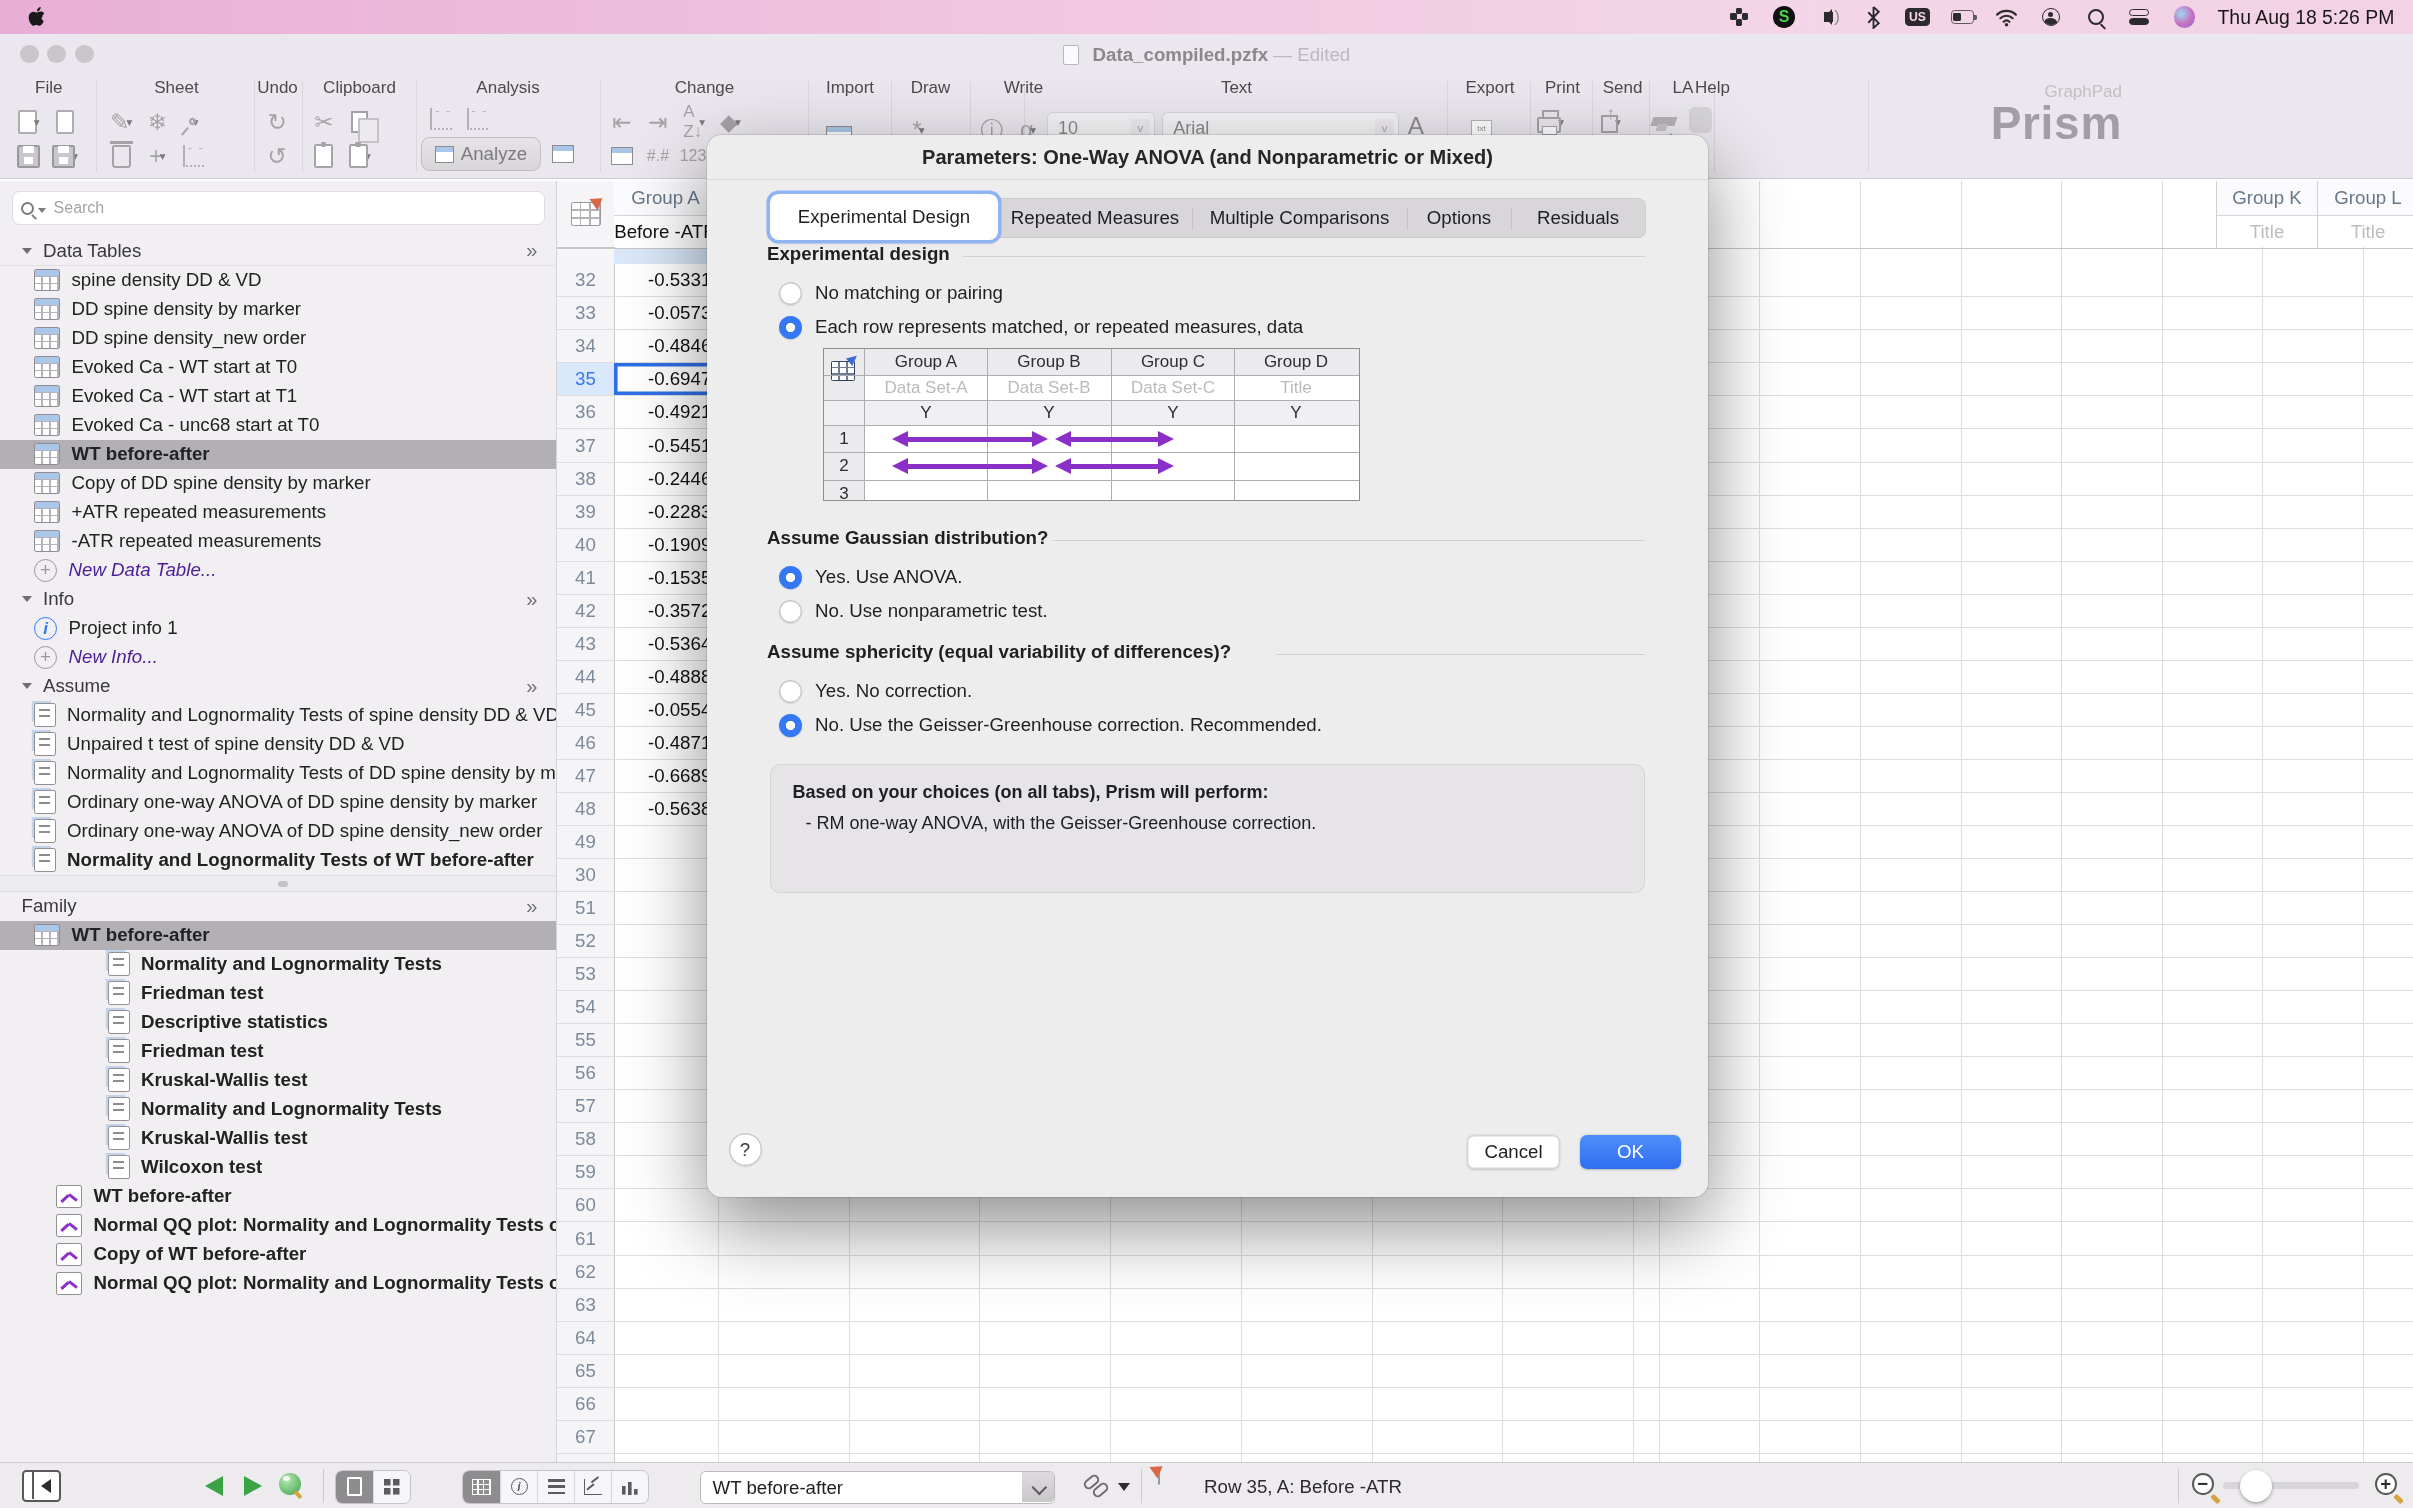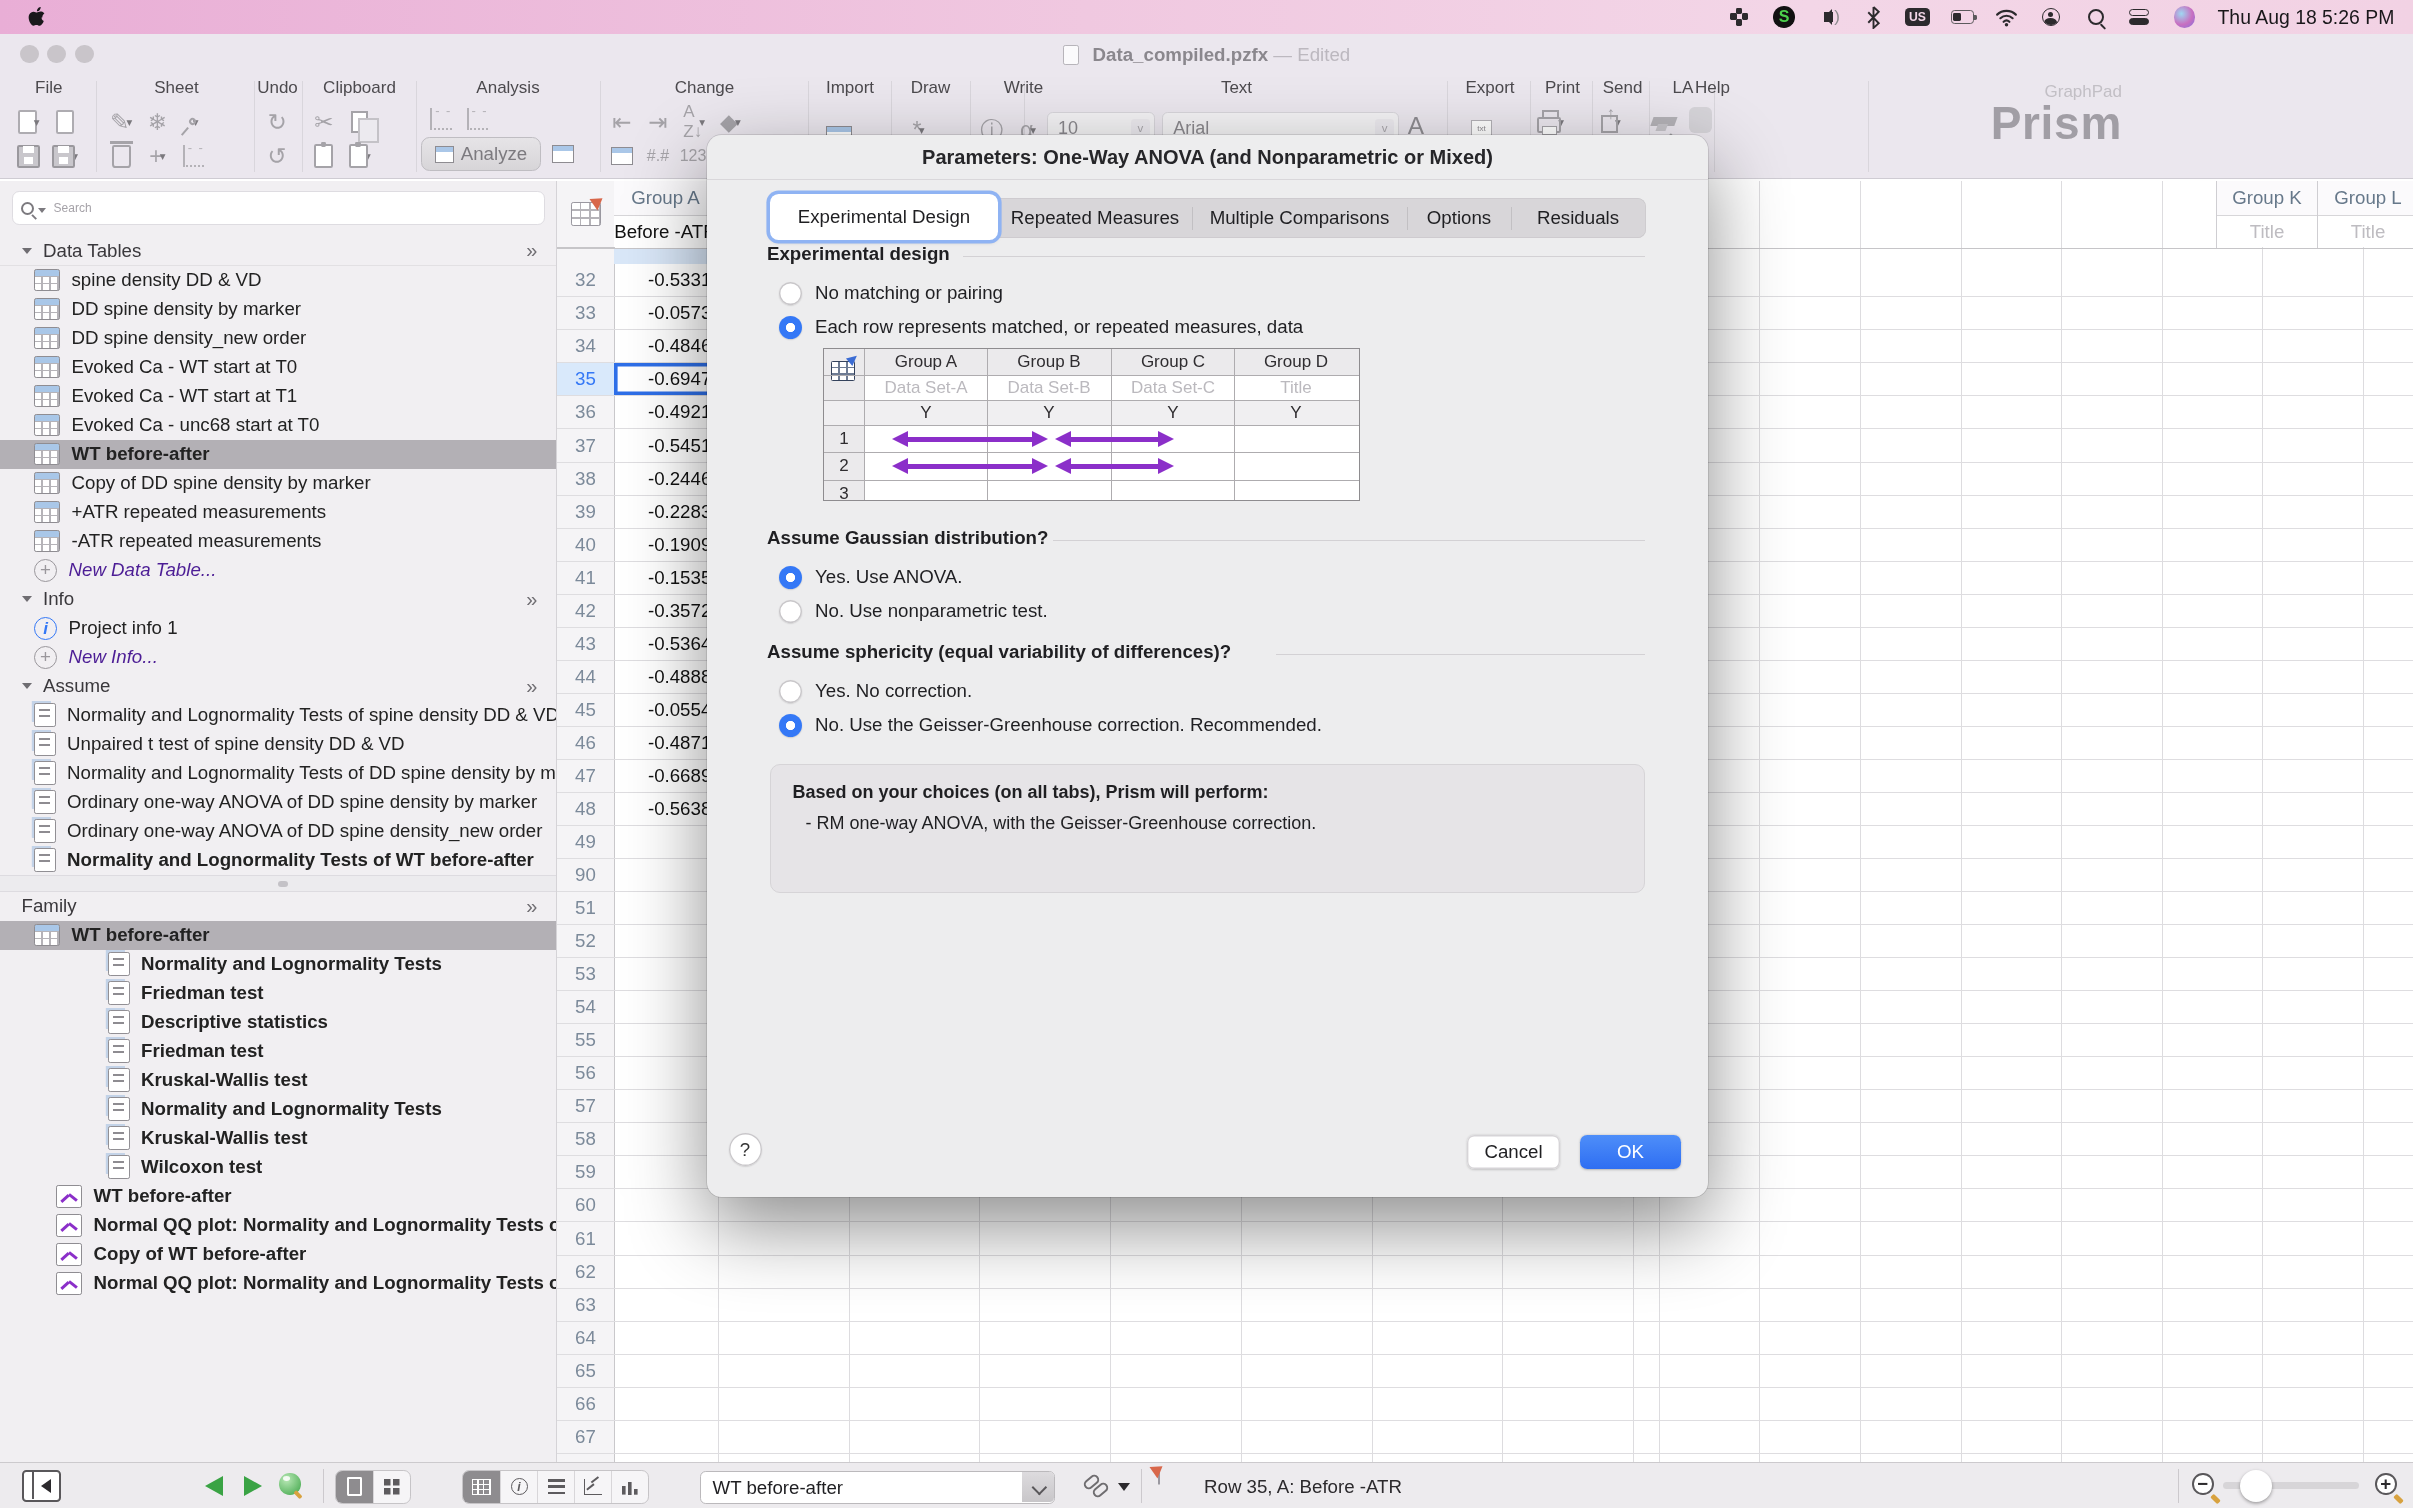--- a/index.html
+++ b/index.html
@@ -91,21 +91,21 @@
   #brand .gp { font-size:17px; font-weight:700; color:#b0adb3; }
   #brand .gp span { font-weight:400; color:#c2bfc5; }
   #brand .pr { font-size:46px; font-weight:600; letter-spacing:0.7px; line-height:43px; color:#a19ea5; }
 
   
   #sidebar { position:absolute; left:0; top:181px; width:557px; height:1281px; background:#f1eff2; border-right:1.4px solid #d5d3d7; z-index:8; overflow:hidden; }
   #search-wrap { margin:10px 11.5px 11.5px 11.5px; height:34px; background:#fff; border:1.4px solid #dedce1; border-radius:7.2px; display:flex; align-items:center; padding:0 8.6px; }
   #search-wrap .mag2 { width:13px; height:13px; border:2.2px solid #7c7a7f; border-radius:50%; position:relative; margin-right:2.9px; }
   #search-wrap .mag2::after { content:''; position:absolute; width:2.2px; height:5.7px; background:#7c7a7f; left:10px; top:10px; transform:rotate(-45deg); }
   #search-wrap .scaret { width:0; height:0; border-left:4.3px solid transparent; border-right:4.3px solid transparent; border-top:5px solid #7c7a7f; margin:4.3px 7.2px 0 1.4px; }
-  #search-input { border:none; outline:none; flex:1; font-size:12px; color:#333; background:transparent; font-family:inherit; }
+  #search-input { border:none; outline:none; flex:1; font-size:16px; color:#333; background:transparent; font-family:inherit; }
   #search-input::placeholder { color:#a5a2a8; }
   .shead { height:29px; display:flex; align-items:center; font-size:18.7px; color:#3a383c; padding:0 18.7px 0 21.5px; position:relative; }
   .shead .hcaret { width:0; height:0; border-left:5.7px solid transparent; border-right:5.7px solid transparent; border-top:6.5px solid #6f6d72; margin-right:11.5px; }
   .shead .more { margin-left:auto; color:#6f6d72; font-size:20px; }
   .shead.lined { border-bottom:1.4px solid #e2e0e3; }
   .srow { height:29px; display:flex; align-items:center; padding-left:34px; font-size:18.7px; color:#222; white-space:nowrap; overflow:hidden; }
   .srow.b { font-weight:700; }
   .srow.i .stx { font-style:italic; color:#4c1d95; }
   .srow.sel { background:#b3b0b5; }
   .srow.c1 { padding-left:108px; }
@@ -640,21 +640,21 @@
           <span class="num">48</span>
           <span class="val">-0.5638</span>
         </div>
 
         <div class="trowi stride" style="top: 645px;">
           <span class="num">49</span>
           <span class="val"></span>
         </div>
 
         <div class="trowi stride" style="top: 678px;">
-          <span class="num">90</span>
+          <span class="num">30</span>
           <span class="val"></span>
         </div>
 
         <div class="trowi stride" style="top: 711px;">
           <span class="num">51</span>
           <span class="val"></span>
         </div>
 
         <div class="trowi stride" style="top: 744px;">
           <span class="num">52</span>

